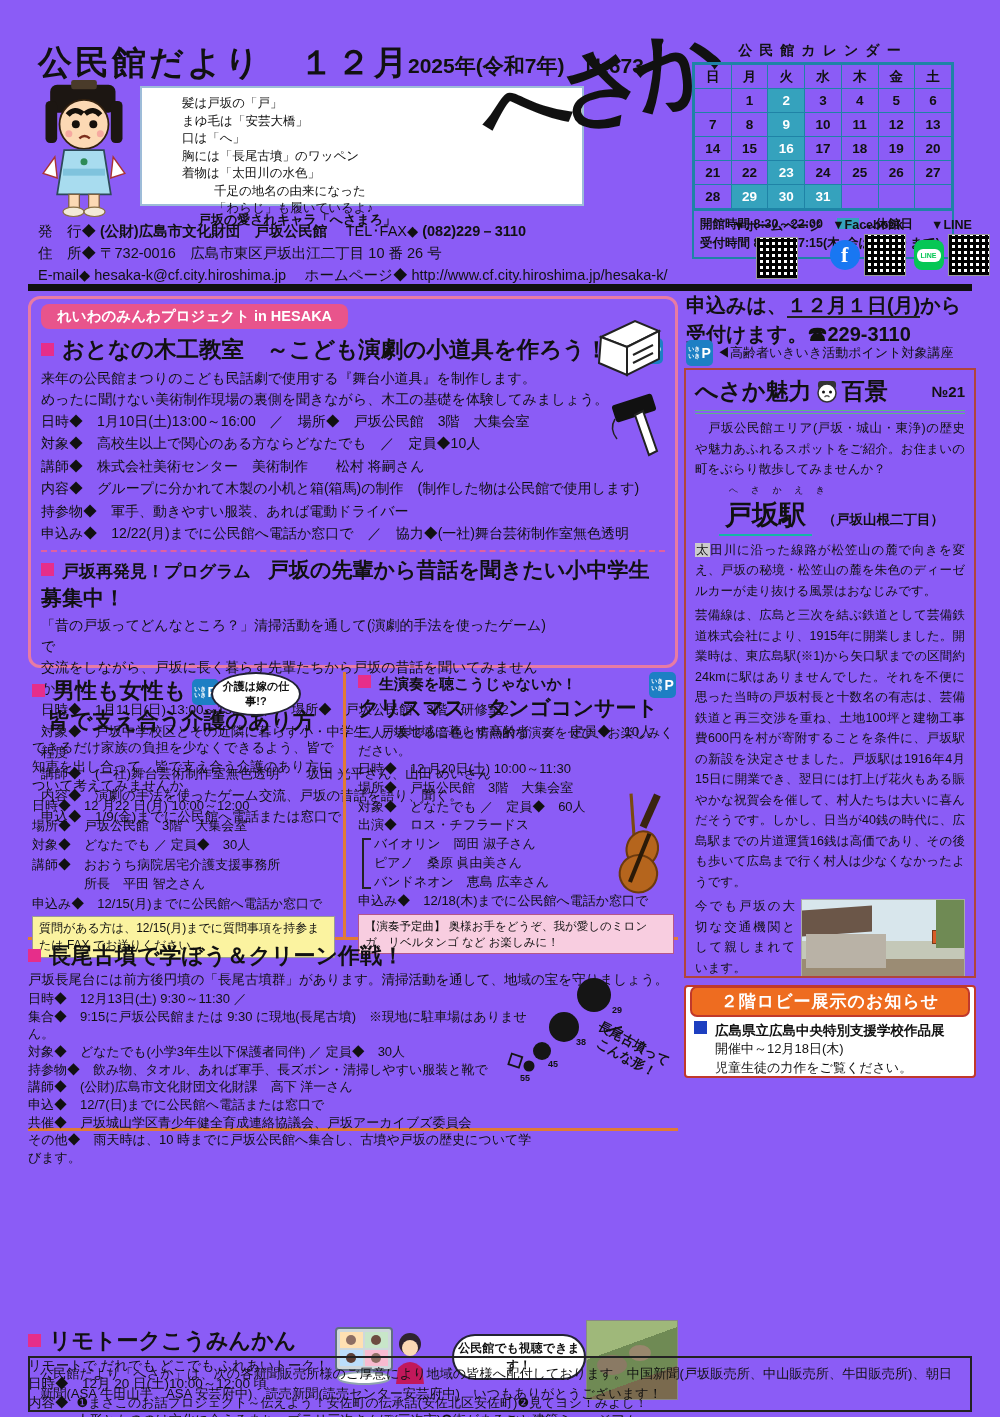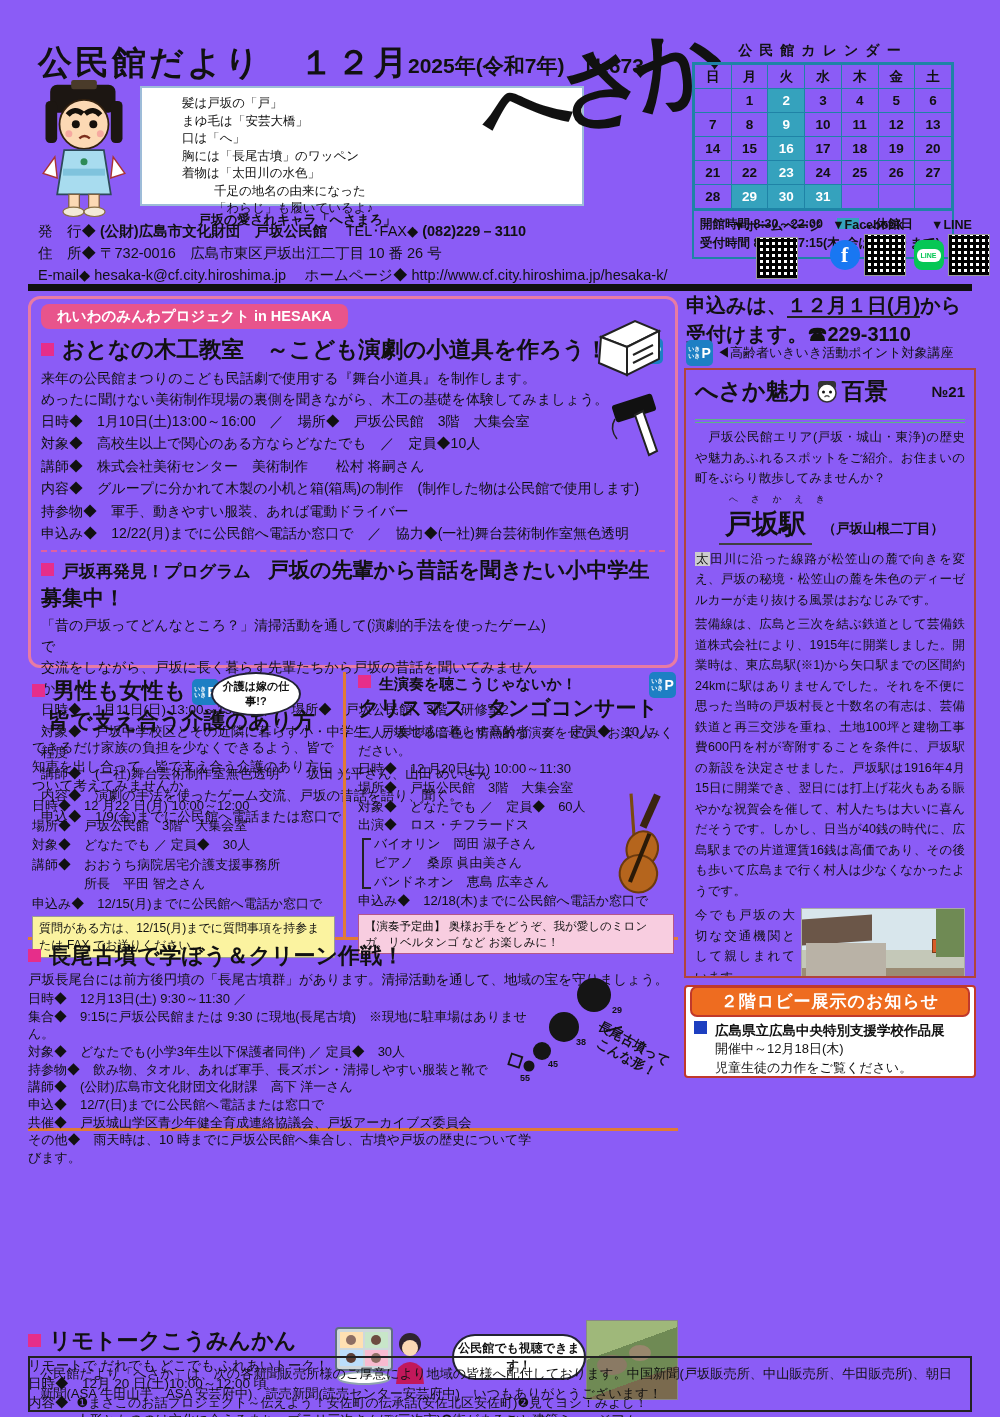--- a/index.html
+++ b/index.html
@@ -76,28 +76,28 @@
   .kofunsec{left:28px;top:939px;width:650px;height:192px;border-bottom:3px solid #e07b35;position:relative;padding-top:2px;}
   .kofunsec .rows div{font-size:13px;line-height:1.36;}
   .kofun-cap{position:absolute;right:8px;top:96px;font-size:13px;font-weight:900;transform:rotate(28deg);
              text-align:center;line-height:1.2;}
   
   .remotesec{left:28px;top:1134px;width:650px;height:218px;position:relative;}
   
   .applyNotice{left:686px;top:291px;font-size:20px;font-weight:900;line-height:1.45;}
   .ikiikiNote{left:686px;top:340px;display:flex;align-items:center;font-size:13px;}
   .hyakkei{left:684px;top:368px;width:292px;height:610px;border:2px solid #b0453c;padding:6px 9px;overflow:hidden;}
-  .hy-title{display:flex;align-items:center;border-bottom:4px double #5cb585;padding-bottom:12px;}
+  .hy-title{display:flex;align-items:center;border-bottom:4px double #5cb585;padding-bottom:3px;}
   .hy-title .t{font-size:23px;font-weight:900;}
   .hy-title .no{font-size:15px;font-weight:bold;margin-left:auto;}
   .hy-body{font-size:12.5px;line-height:1.64;text-align:justify;margin:4px 0 0;}
   .dropcap{background:#ccc;padding:0 1px;}
   .station{margin:4px 0 2px 24px;}
   .station .ruby{font-size:9px;letter-spacing:5px;padding-left:10px;}
-  .station .name{font-size:27px;font-weight:900;border-bottom:2px solid #404040;display:inline-block;padding:0 6px 1px;}
+  .station .name{font-size:27px;font-weight:900;border-bottom:2px solid #14b8a6;display:inline-block;padding:0 6px 1px;}
   .station .sub{font-size:13.5px;font-weight:bold;margin-left:6px;}
   .photo{float:right;width:164px;height:110px;margin:3px 0 2px 6px;position:relative;overflow:hidden;border:1px solid #aaa;}
   .rbox{border:2.5px solid #c0392b;border-radius:4px;padding:0 8px 4px;background:#fff;}
   .banner{margin:-1px -4px 4px;background:#ee6c20;color:#fff;font-size:17px;font-weight:900;
           text-align:center;border:2px solid #c0392b;border-radius:7px;padding:2px 0;letter-spacing:1px;}
   .lobby{left:684px;top:985px;width:292px;height:93px;}
   .lobby .l1{font-size:13.5px;font-weight:bold;}
   .lobby .l2{font-size:13px;padding-left:21px;line-height:1.45;}
   .footerbox{left:28px;top:1356px;width:944px;height:56px;border:2px solid #222;padding:6px 10px;
              font-size:13.2px;line-height:1.5;}

